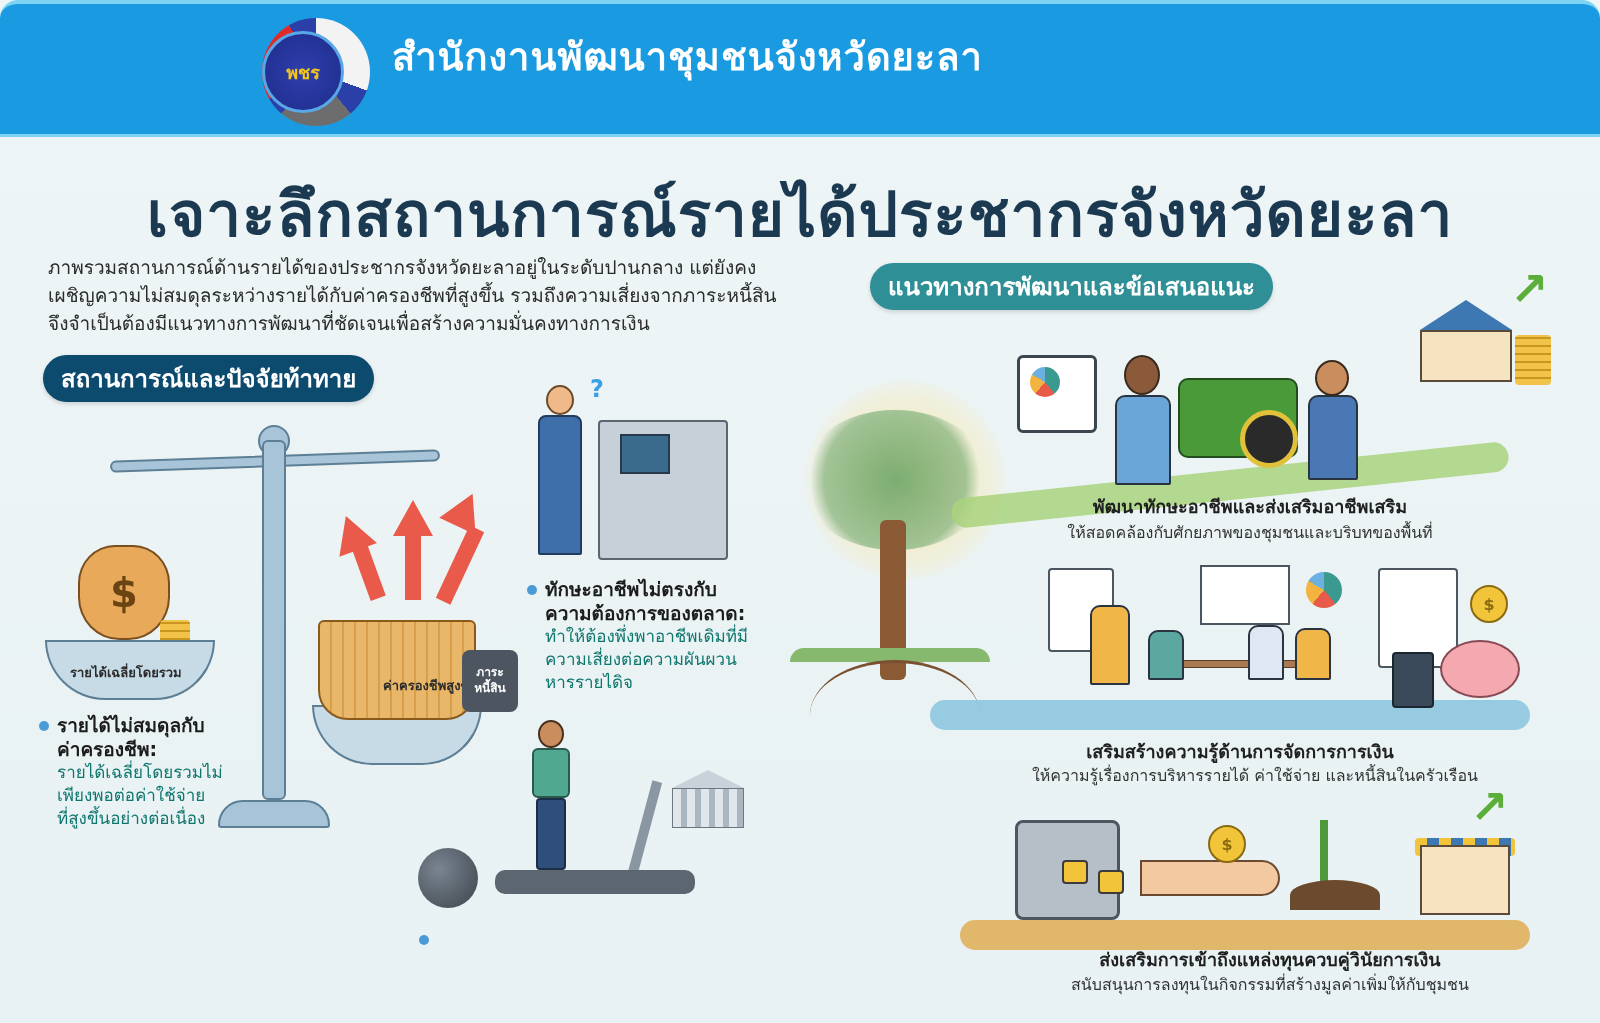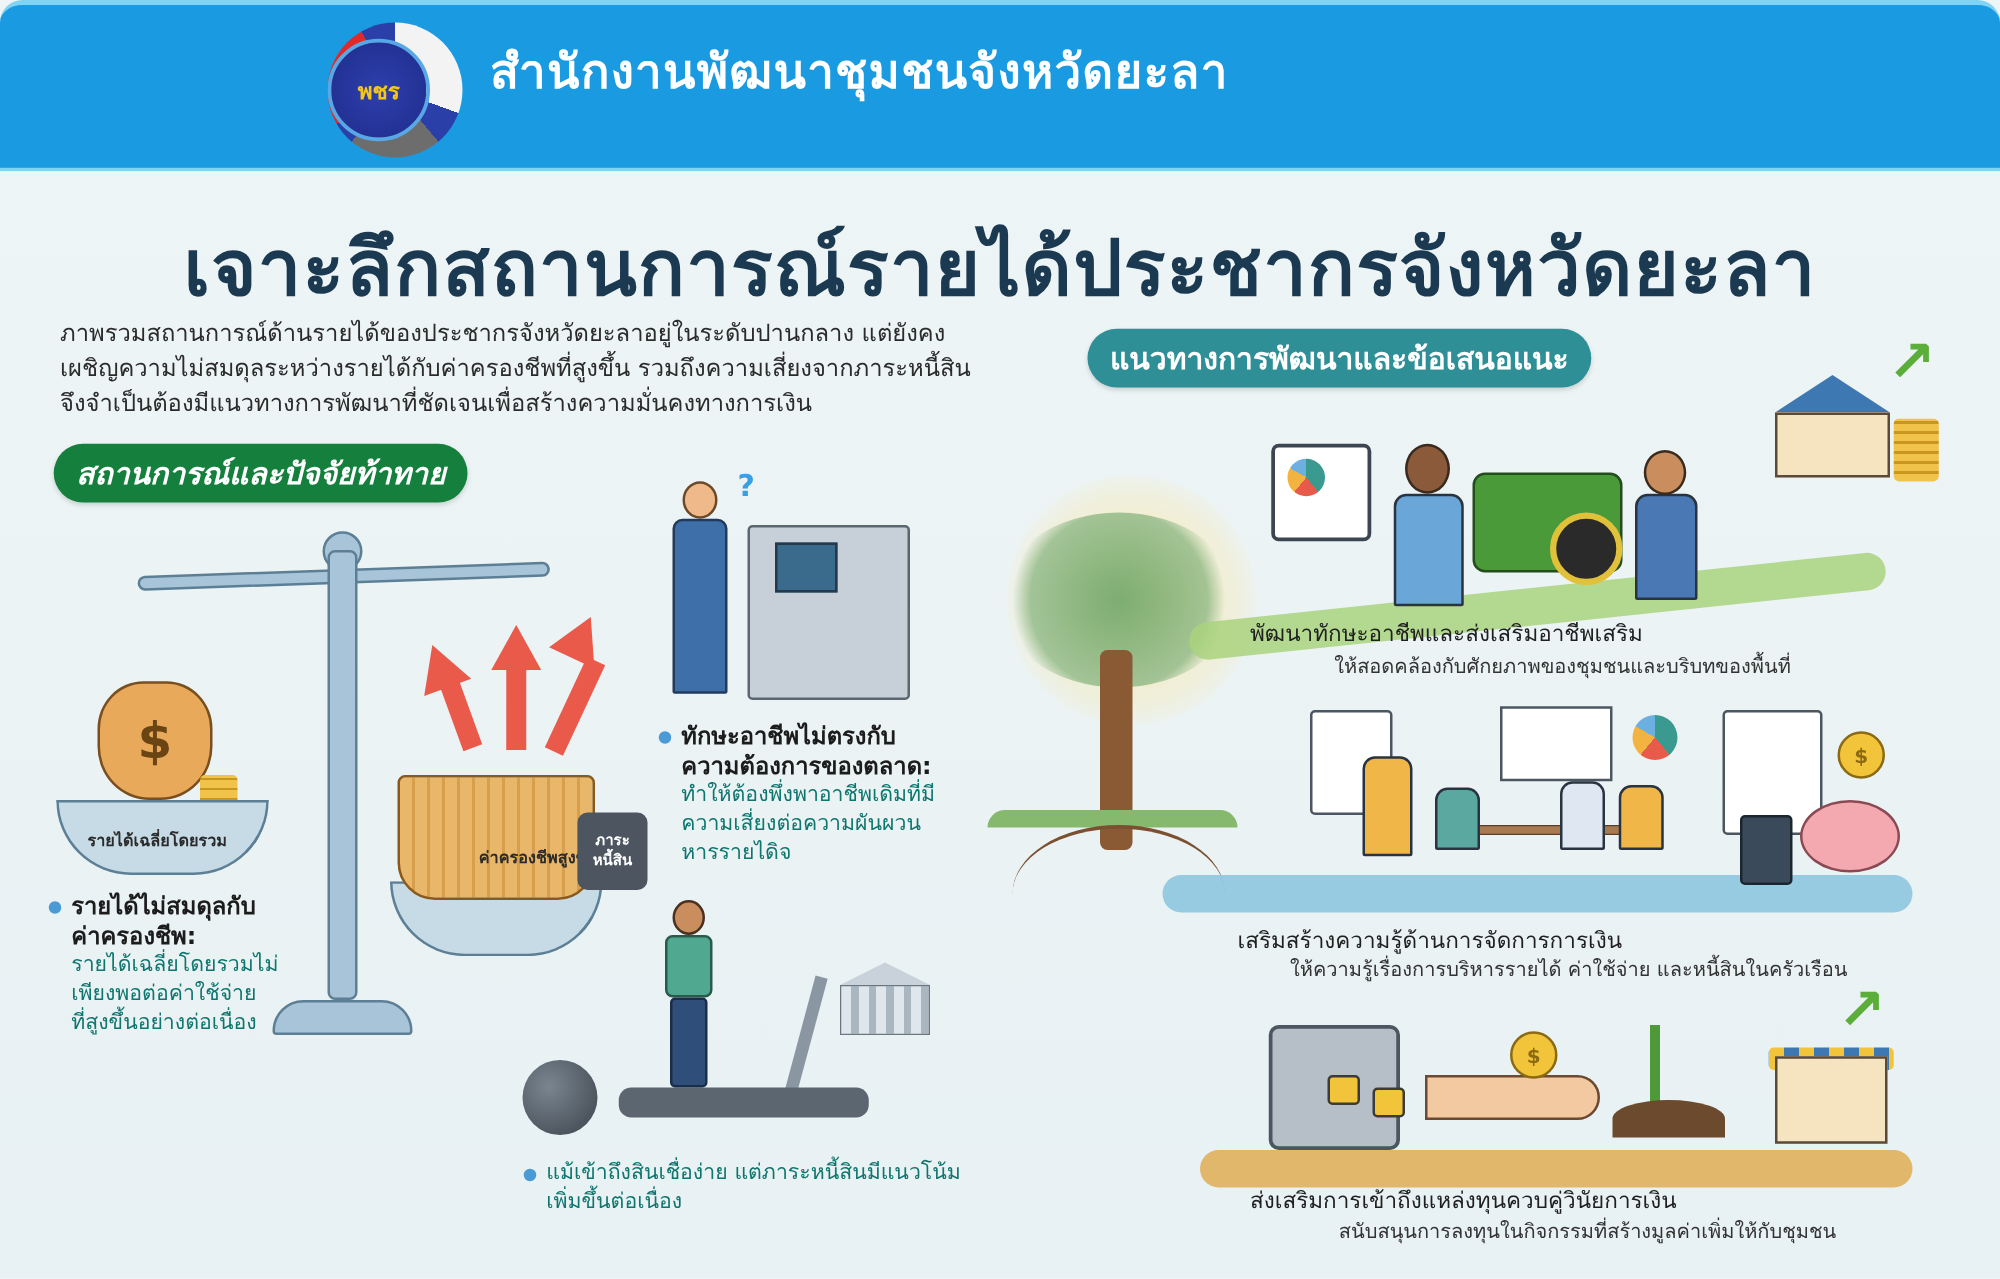--- a/index.html
+++ b/index.html
@@ -46,21 +46,21 @@
     position: absolute; left: 48px; top: 253px; width: 760px;
     font-size: 19px; line-height: 28px; color: #2b2b2b;
     font-family: "DejaVu Sans", sans-serif;
   }
   .pill {
     position: absolute; color: #fff; font-weight: bold;
     border-radius: 24px; padding: 4px 18px;
     font-family: "DejaVu Sans", sans-serif;
     box-shadow: 0 2px 4px rgba(0,0,0,0.15);
   }
-  .pill-left { left: 43px; top: 355px; background: #15803d; font-size: 24px; font-style: italic; }
+  .pill-left { left: 43px; top: 355px; background: #0c4a6e; font-size: 24px; }
   .pill-right { left: 870px; top: 263px; background: #2f8f96; font-size: 24px; }
 
   
   .scale-pole { position: absolute; left: 262px; top: 440px; width: 24px; height: 360px; background: #a8c4d8; border: 2px solid #5d7f96; border-radius: 6px; }
   .scale-knob { position: absolute; left: 258px; top: 425px; width: 32px; height: 32px; border-radius: 50%; background: #a8c4d8; border: 2px solid #5d7f96; }
   .scale-beam { position: absolute; left: 110px; top: 455px; width: 330px; height: 12px; background: #a8c4d8; border: 2px solid #5d7f96; border-radius: 6px; transform: rotate(-2deg); }
   .scale-base { position: absolute; left: 218px; top: 800px; width: 112px; height: 28px; background: #a8c4d8; border: 2px solid #5d7f96; border-radius: 30px 30px 4px 4px; }
   .pan { position: absolute; background: #c6dbe6; border: 2px solid #5d7f96; border-radius: 0 0 120px 120px; }
   .pan-left { left: 45px; top: 640px; width: 170px; height: 60px; }
   .pan-right { left: 312px; top: 705px; width: 170px; height: 60px; }
@@ -107,21 +107,21 @@
   .roots { position: absolute; left: 810px; top: 660px; width: 170px; height: 110px; border-top: 3px solid #7a5030; border-radius: 50% 50% 0 0; }
   .ground { position: absolute; left: 790px; top: 648px; width: 200px; height: 14px; background: #86b86e; border-radius: 40px 40px 0 0; }
 
   .path { position: absolute; border-radius: 40px; }
   .path-green { left: 950px; top: 470px; width: 560px; height: 30px; background: #a9d27d; transform: rotate(-6deg); opacity: 0.85; }
   .path-blue { left: 930px; top: 700px; width: 600px; height: 30px; background: #8dc6df; opacity: 0.9; }
   .path-gold { left: 960px; top: 920px; width: 570px; height: 30px; background: #e0b05d; opacity: 0.9; }
   .person { position: absolute; border-radius: 10px 10px 2px 2px; border: 2px solid #2a3440; }
   .head { position: absolute; border-radius: 50%; border: 2px solid #3a2a1e; }
 
-  .rec-title { position: absolute; font-weight: normal; font-size: 18px; color: #1f1f1f; text-align: left; font-family: "DejaVu Sans", sans-serif; }
+  .rec-title { position: absolute; font-weight: bold; font-size: 18px; color: #1f1f1f; text-align: center; font-family: "DejaVu Sans", sans-serif; }
   .rec-text { position: absolute; font-size: 16px; color: #333; text-align: center; font-family: "DejaVu Sans", sans-serif; }
 
   .house { position: absolute; left: 1420px; top: 300px; width: 92px; height: 82px; }
   .house .roof { width: 0; height: 0; border-left: 46px solid transparent; border-right: 46px solid transparent; border-bottom: 30px solid #3e78b2; }
   .house .wall { width: 92px; height: 52px; background: #f6e3bf; border: 2px solid #5a4a3a; }
   .coins { position: absolute; width: 36px; height: 50px; background: repeating-linear-gradient(0deg, #f2c34a 0 6px, #c9971d 6px 8px); border-radius: 4px; }
 
   .trend-arrow { position: absolute; font-size: 46px; color: #5cae3a; font-weight: bold; }
   .tractor { position: absolute; left: 1178px; top: 378px; width: 120px; height: 80px; background: #4a9a3a; border: 2px solid #234d1c; border-radius: 10px; }
   .wheel { position: absolute; border-radius: 50%; background: #2a2a2a; border: 5px solid #e2c13a; }
@@ -233,24 +233,20 @@
   </div>
   <div class="b-text">
     <div>ทำให้ต้องพึ่งพาอาชีพเดิมที่มี</div>
     <div>ความเสี่ยงต่อความผันผวน</div>
     <div>หารรายไดิจ</div>
   </div>
 </div>
 
 <div class="bullet bullet-3">
   <span class="b-dot"></span>
-  <div class="b-text">
-    <div>แม้เข้าถึงสินเชื่อง่าย แต่ภาระหนี้สินมีแนวโน้ม</div>
-    <div>เพิ่มขึ้นต่อเนื่อง</div>
-  </div>
 </div>
 
 <div>
   <div class="tree-glow"></div>
   <div class="tree-crown"></div>
   <div class="tree-trunk"></div>
   <div class="ground"></div>
   <div class="roots"></div>
 </div>
 

